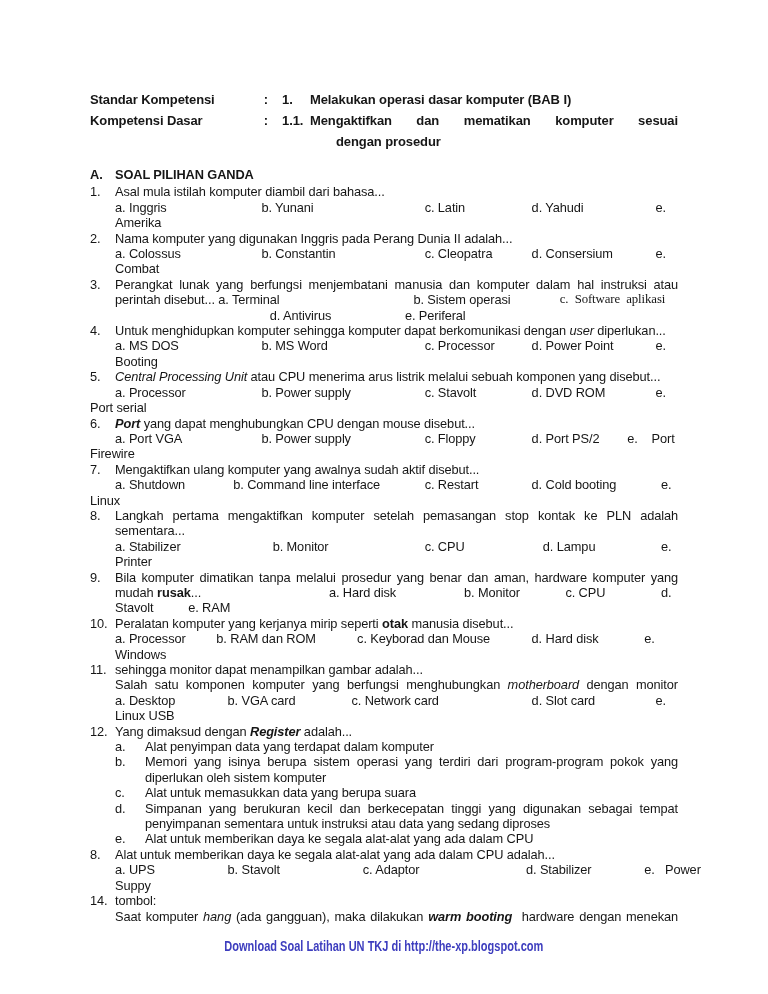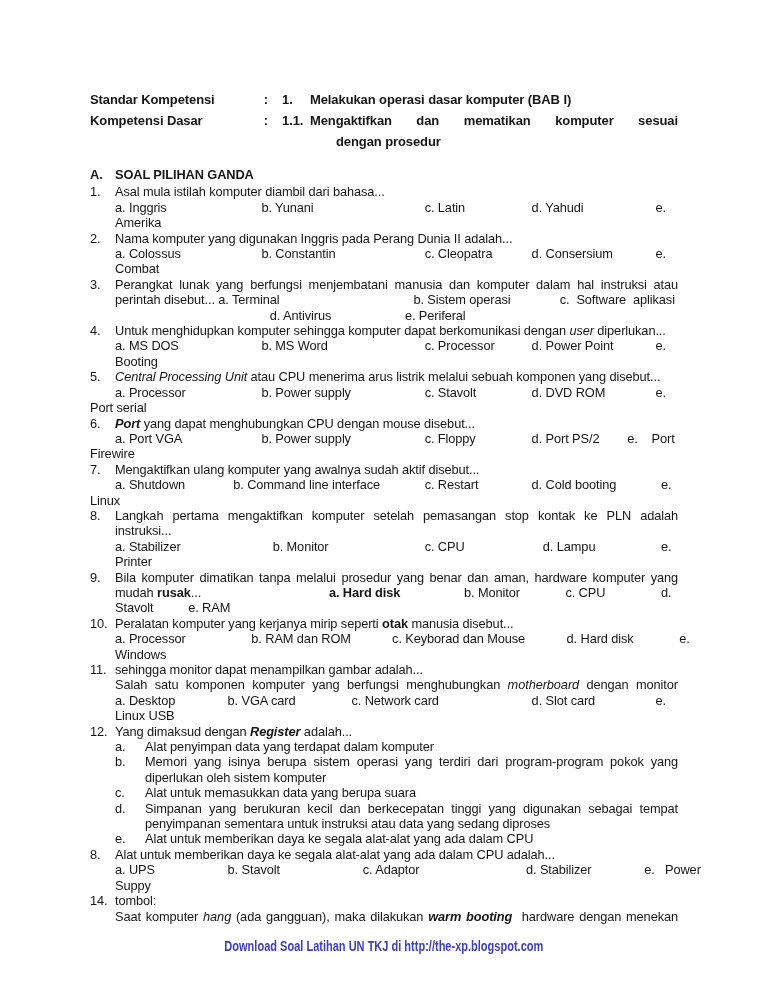--- a/index.html
+++ b/index.html
@@ -117,21 +117,21 @@
           <div class="ln"><span>Combat</span></div>
         </div>
       </div>
       <div class="q">
         <div class="q-num">3.</div>
         <div class="q-body">
           <div class="ln just"><span>Perangkat lunak yang berfungsi menjembatani manusia dan komputer dalam hal instruksi atau</span></div>
           <div class="ln grid">
             <span class="cell" style="flex-basis: 53%;"><span>perintah disebut... a. Terminal</span></span>
             <span class="cell" style="flex-basis: 26%;"><span>b. Sistem operasi</span></span>
-            <span class="cell" style="flex-basis: 21%;"><span>c.&nbsp; Software &nbsp;aplikasi</span></span>
+            <span class="cell" style="flex-basis: 21%; font-family: Liberation Serif, serif;"><span>c.&nbsp; Software &nbsp;aplikasi</span></span>
           </div>
           <div class="ln grid">
             <span class="cell" style="flex-basis: 27.5%;"><span></span></span>
             <span class="cell" style="flex-basis: 24%;"><span>d. Antivirus</span></span>
             <span class="cell" style="flex-basis: 48.5%;"><span>e. Periferal</span></span>
           </div>
         </div>
       </div>
       <div class="q">
         <div class="q-num">4.</div>
@@ -186,55 +186,55 @@
             <span class="cell" style="flex-basis: 23%;"><span>d. Cold booting</span></span>
             <span class="cell" style="flex-basis: 3%;"><span>e.</span></span>
           </div>
           <div class="ln marg"><span>Linux</span></div>
         </div>
       </div>
       <div class="q">
         <div class="q-num">8.</div>
         <div class="q-body">
           <div class="ln just"><span>Langkah pertama mengaktifkan komputer setelah pemasangan stop kontak ke PLN adalah</span></div>
-          <div class="ln"><span>instruksi...</span></div>
+          <div class="ln"><span>sementara...</span></div>
           <div class="ln grid">
             <span class="cell" style="flex-basis: 28%;"><span>a. Stabilizer</span></span>
             <span class="cell" style="flex-basis: 27%;"><span>b. Monitor</span></span>
             <span class="cell" style="flex-basis: 21%;"><span>c. CPU</span></span>
             <span class="cell" style="flex-basis: 21%;"><span>d. Lampu</span></span>
             <span class="cell" style="flex-basis: 3%;"><span>e.</span></span>
           </div>
           <div class="ln"><span>Printer</span></div>
         </div>
       </div>
       <div class="q">
         <div class="q-num">9.</div>
         <div class="q-body">
           <div class="ln just"><span>Bila komputer dimatikan tanpa melalui prosedur yang benar dan aman, hardware komputer yang</span></div>
           <div class="ln grid">
             <span class="cell" style="flex-basis: 38%;"><span>mudah </span><b class="bd">rusak</b><span>...</span></span>
-            <span class="cell" style="flex-basis: 24%; font-weight: bold;"><span>a. Hard disk</span></span>
+            <span class="cell" style="flex-basis: 24%;"><span>a. Hard disk</span></span>
             <span class="cell" style="flex-basis: 18%;"><span>b. Monitor</span></span>
             <span class="cell" style="flex-basis: 17%;"><span>c. CPU</span></span>
             <span class="cell" style="flex-basis: 3%;"><span>d.</span></span>
           </div>
           <div class="ln grid">
             <span class="cell" style="flex-basis: 13%;"><span>Stavolt</span></span>
             <span class="cell" style="flex-basis: 87%;"><span>e. RAM</span></span>
           </div>
         </div>
       </div>
       <div class="q">
         <div class="q-num">10.</div>
         <div class="q-body">
           <div class="ln"><span>Peralatan komputer yang kerjanya mirip seperti </span><b class="bd">otak</b><span> manusia disebut...</span></div>
           <div class="ln grid">
             <span class="cell" style="flex-basis: 18%;"><span>a. Processor</span></span>
-            <span class="cell" style="flex-basis: 25%; margin-left: 35px;"><span>b. RAM dan ROM</span></span>
+            <span class="cell" style="flex-basis: 25%;"><span>b. RAM dan ROM</span></span>
             <span class="cell" style="flex-basis: 31%;"><span>c. Keyborad dan Mouse</span></span>
             <span class="cell" style="flex-basis: 20%;"><span>d. Hard disk</span></span>
             <span class="cell" style="flex-basis: 6%;"><span>e.</span></span>
           </div>
           <div class="ln"><span>Windows</span></div>
         </div>
       </div>
       <div class="q">
         <div class="q-num">11.</div>
         <div class="q-body">

